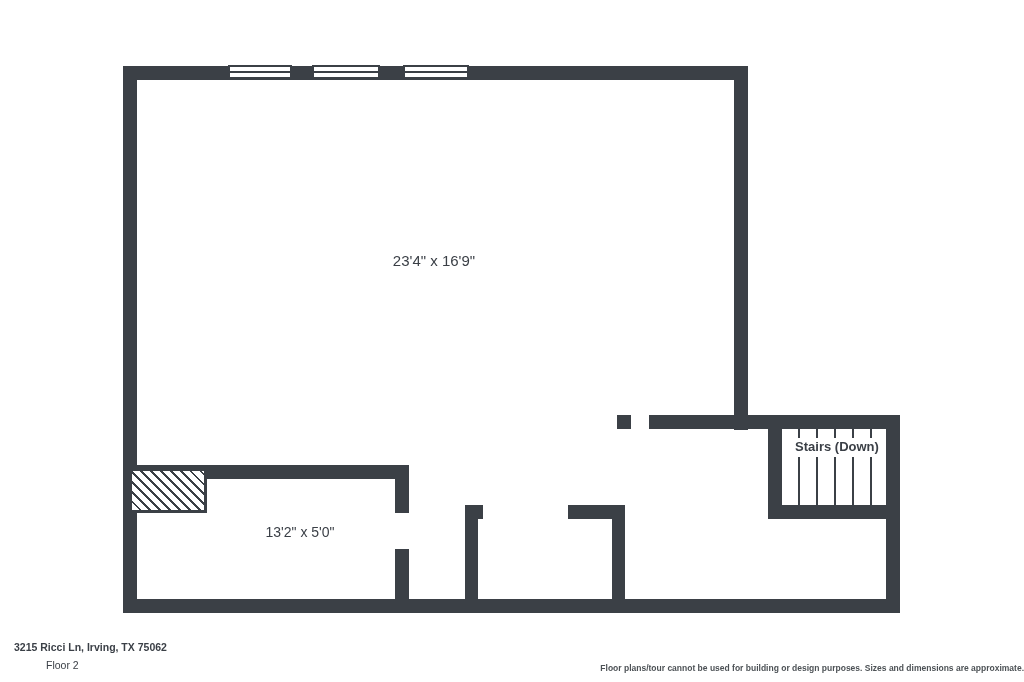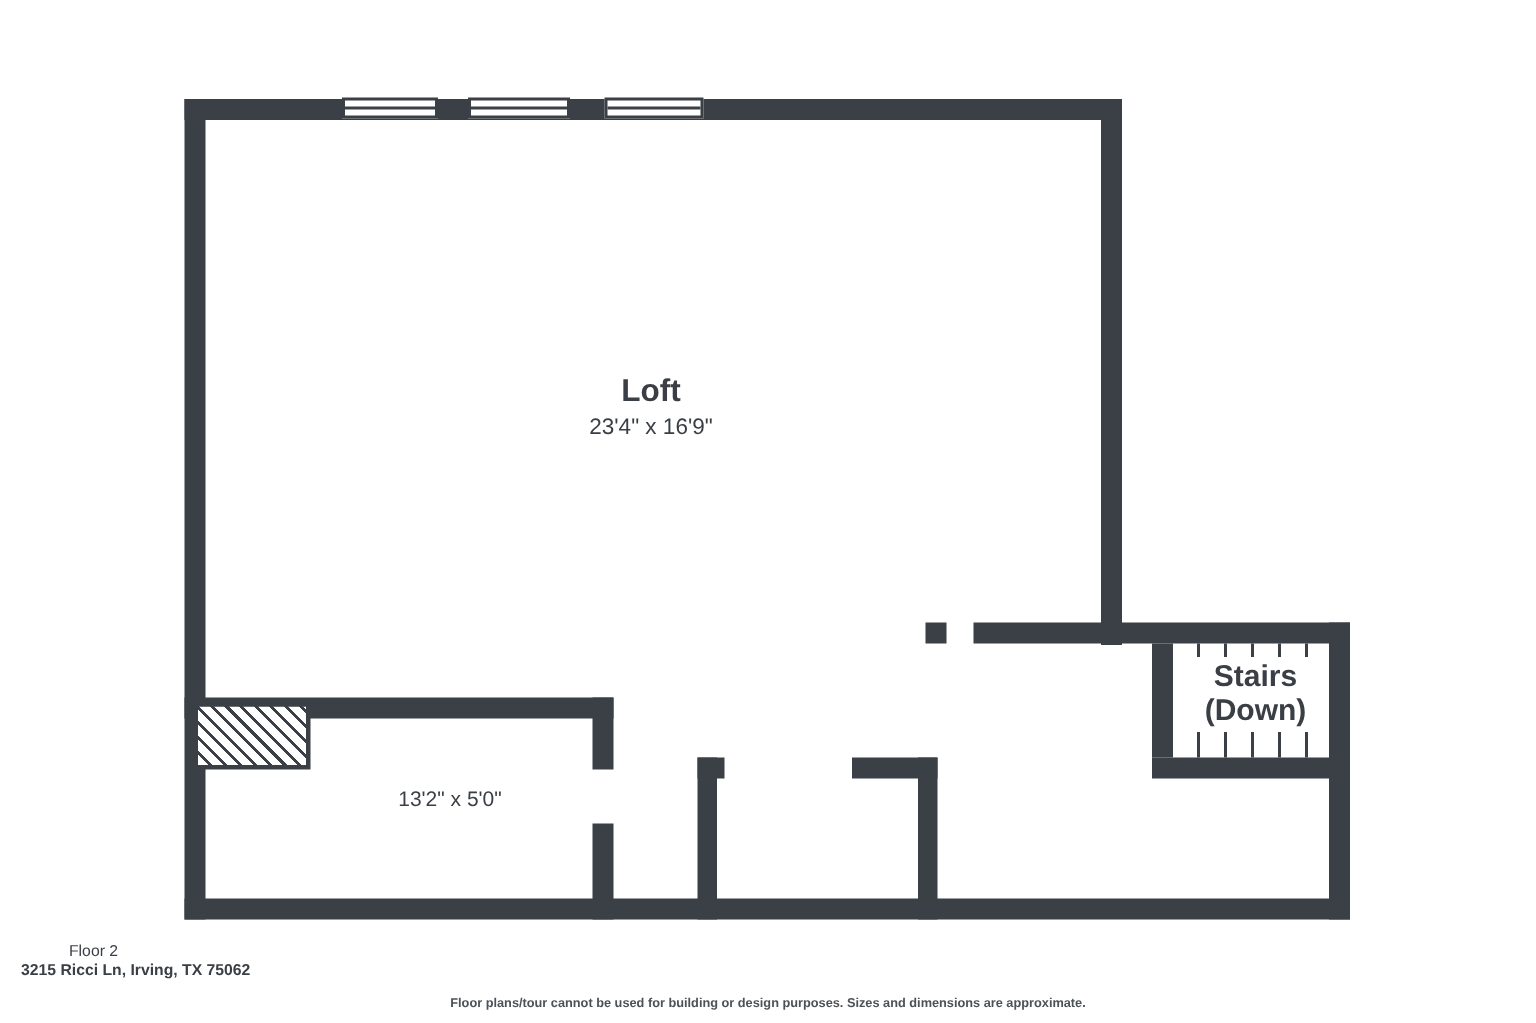--- a/index.html
+++ b/index.html
@@ -20,22 +20,22 @@
   }
   .treads{
     position:absolute;
     background:repeating-linear-gradient(to right,var(--wall) 0 2px,transparent 2px 18px);
   }
   .room-label{position:absolute;text-align:center;color:var(--text);}
   .room-name{font-weight:bold;line-height:1.15;}
   .room-dims{font-weight:400;margin-top:3px;}
   .stairs-label{background:#ffffff;line-height:26px;padding:2px 0;}
   .footer-address{position:absolute;left:14px;top:641px;font-size:10.5px;font-weight:bold;color:var(--text);}
-  .footer-floor{position:absolute;left:14px;top:628px;font-size:10.5px;color:var(--text);padding-left:32px;}
-  .footer-disclaimer{position:absolute;left:0;right:0;top:663px;text-align:center;font-size:8.5px;font-weight:bold;color:#4d5256;}
+  .footer-floor{position:absolute;left:14px;top:659px;font-size:10.5px;color:var(--text);padding-left:32px;}
+  .footer-disclaimer{position:absolute;left:0;right:0;top:663px;text-align:right;font-size:8.5px;font-weight:bold;color:#4d5256;}
 </style>
 </head>
 <body>
 
 <div class="canvas">
 
   <div class="wall" style="left:123px;top:66px;width:625px;height:14px"></div>
   <div class="wall" style="left:123px;top:66px;width:14px;height:547px"></div>
   <div class="wall" style="left:734px;top:66px;width:14px;height:364px"></div>
   <div class="wall" style="left:617px;top:415px;width:14px;height:14px"></div>
@@ -61,30 +61,29 @@
     </div>
   <div class="window" style="left:403px;top:65px;width:66px;height:14px">
       <div class="pane"></div>
     </div>
 
   <div class="hatch" style="left:129px;top:468px;width:78px;height:45px"></div>
 
   <div class="treads" style="left:780px;top:429px;width:106px;height:76px"></div>
 
   <div class="room-label" style="left:334px;top:249px;width:200px">
-    <div class="room-name" style="font-size:21px">Loft</div>
     <div class="room-dims" style="font-size:15px">23'4" x 16'9"</div>
   </div>
 
   <div class="room-label" style="left:200px;top:521px;width:200px">
     <div class="room-dims" style="font-size:14px">13'2" x 5'0"</div>
   </div>
 
 
   <div class="room-label stairs-label" style="left:795px;top:438px;width:84px">
-    <div class="room-name" style="font-size:20px">Stairs (Down)</div>
+    <div class="room-name" style="font-size:13px">Stairs (Down)</div>
   </div>
 
   <div class="footer-address">3215 Ricci Ln, Irving, TX 75062</div>
   <div class="footer-floor">Floor 2</div>
   <div class="footer-disclaimer">Floor plans/tour cannot be used for building or design purposes. Sizes and dimensions are approximate.</div>
 
 </div>
 
 </body></html>

